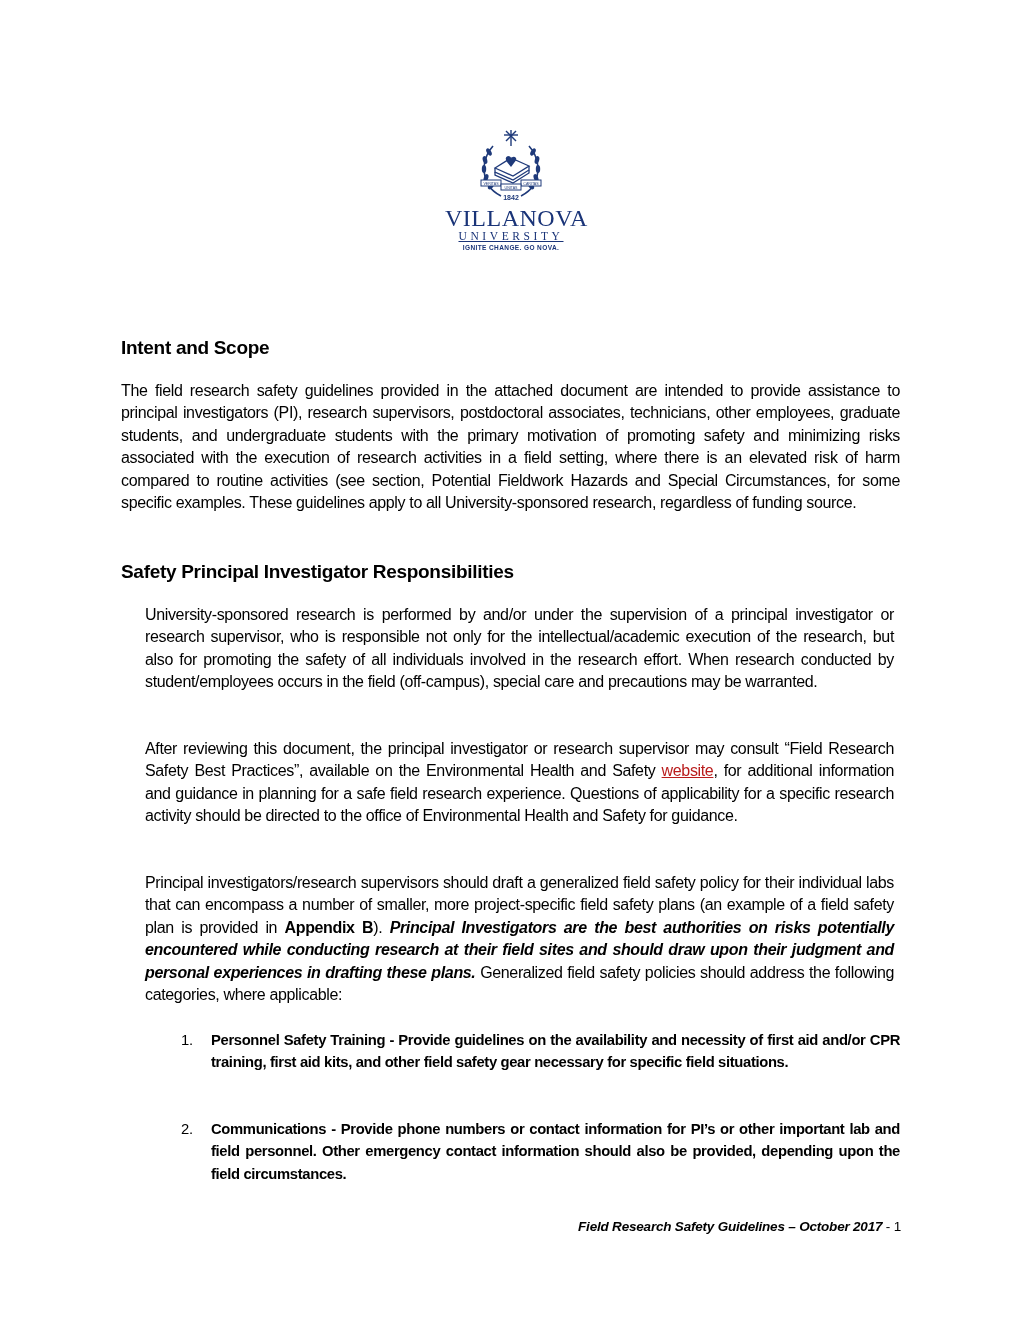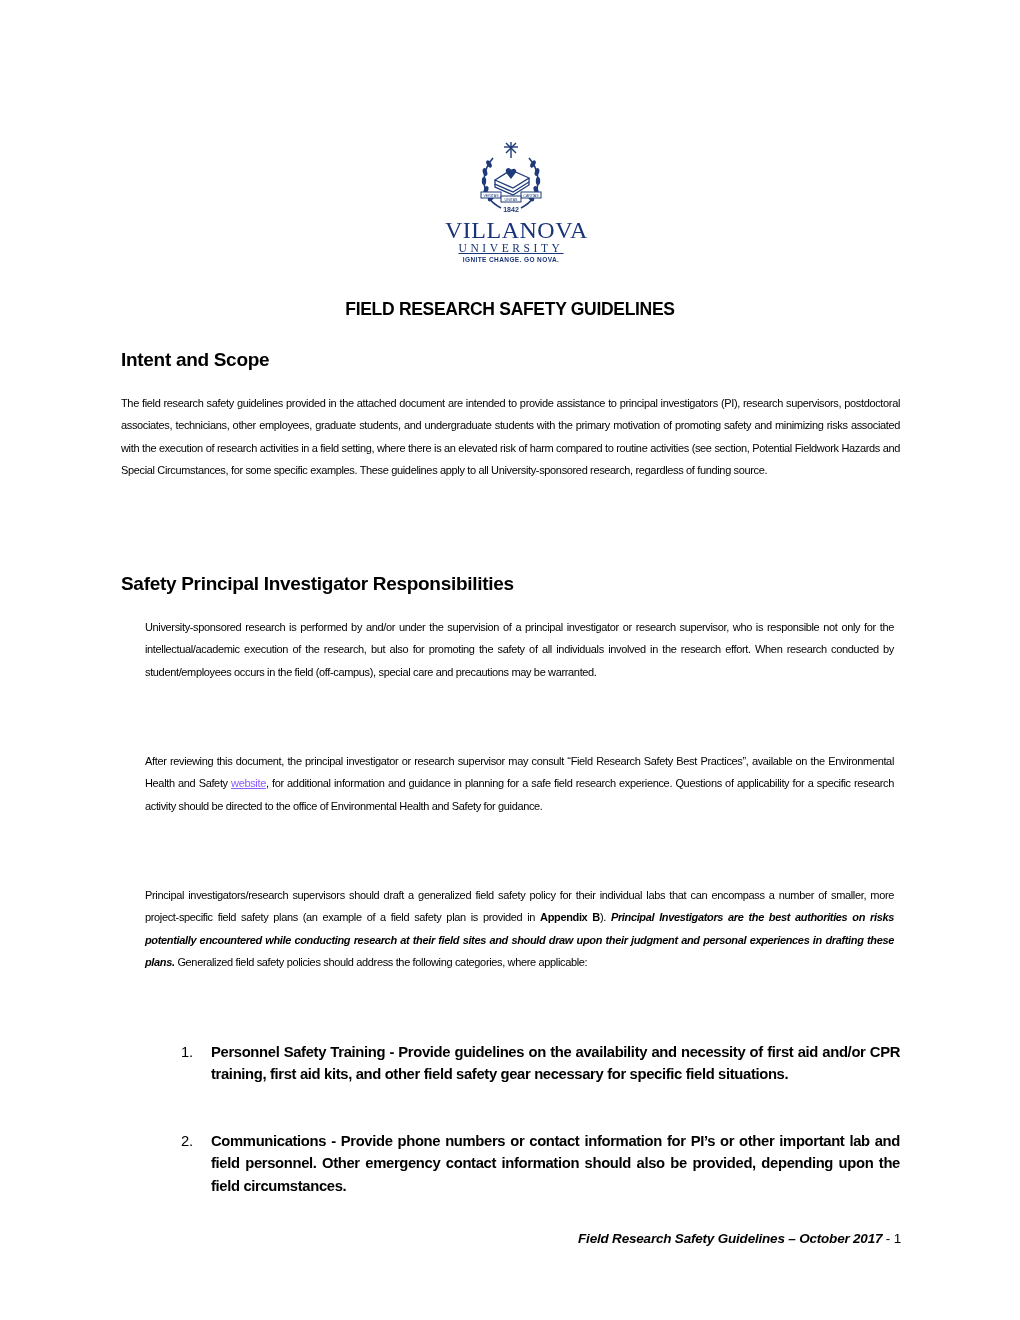--- a/index.html
+++ b/index.html
@@ -1,32 +1,32 @@
 <!DOCTYPE html>
 <html><head>
 <meta charset="utf-8">
 <style>
   html, body { margin:0; padding:0; background:#ffffff; }
   body { width:1020px; height:1320px; position:relative; overflow:hidden;
          font-family:"Liberation Sans", sans-serif; color:#000; }
-  .page { position:absolute; left:0; top:0; width:1020px; height:1248px;margin-top:12px; }
+  .page { position:absolute; left:0; top:0; width:1020px; height:1248px; }
   .logo { position:absolute; left:445px; top:126px; width:132px; height:122px; text-align:center; color:#1f3a7a; }
   .logo svg { display:block; margin:0 auto; }
   .logo .wordmark { font-family:"Liberation Serif", serif; font-size:24px; letter-spacing:0.5px; line-height:24px; margin-top:2px; color:#1a3478; }
   .logo .univ { font-family:"Liberation Serif", serif; font-size:11.5px; letter-spacing:3.6px; line-height:13px; color:#1a3478;text-decoration:underline; }
   .logo .tag { font-size:6.5px; letter-spacing:0.4px; line-height:10px; font-weight:bold; color:#1a3478; }
   .title { position:absolute; left:0; width:1020px; top:287px; text-align:center; font-weight:bold; font-size:17.5px; letter-spacing:-0.3px; }
   .h { position:absolute; left:121px; font-weight:bold; font-size:19px; letter-spacing:-0.3px; }
-  .p { position:absolute; font-size:11px; line-height:22.4px; text-align:justify; letter-spacing:-0.35px; word-spacing:0px; }
+  .p { position:absolute; font-size:16px; line-height:22.4px; text-align:justify; letter-spacing:-0.35px; word-spacing:0px; }
   .p.full { left:121px; width:779px; }
   .p.ind { left:145px; width:749px; }
   .li { position:absolute; left:181px; width:719px; font-size:14.8px; line-height:22.4px; letter-spacing:-0.35px; text-align:justify; }
   .li .num { position:absolute; left:0; top:0; }
   .li .txt { display:block; margin-left:30px;font-weight:bold; }
-  .link { color:#8b5cf6; text-decoration:underline; }
+  .link { color:#b91c1c; text-decoration:underline; }
   b { font-weight:bold; }
   i { font-style:italic;font-weight:bold; }
   .footer { position:absolute; right:119px; top:1219px; font-size:13.5px; letter-spacing:-0.2px;text-align:right; }
   .footer i { font-style:italic; }
 </style>
 </head>
 <body>
 
 <div class="page">
 
@@ -74,21 +74,20 @@
         <text x="60" y="58.6">CARITAS</text>
         <text x="40" y="62.6">UNITAS</text>
       </g>
       <text x="40" y="74" font-family="Liberation Sans, sans-serif" font-size="7" font-weight="bold" fill="#1f3a7a" text-anchor="middle">1842</text>
     </svg>
     <div class="wordmark">VILLANOVA</div>
     <div class="univ">UNIVERSITY</div>
     <div class="tag">IGNITE CHANGE. GO NOVA.</div>
   </div>
 
-  <div class="title">FIELD RESEARCH SAFETY GUIDELINES</div>
 
   <div class="h" style="top:337px;">Intent and Scope</div>
 
   <div class="p full" style="top:380px;">The field research safety guidelines provided in the attached document are intended to provide assistance to principal investigators (PI), research supervisors, postdoctoral associates, technicians, other employees, graduate students, and undergraduate students with the primary motivation of promoting safety and minimizing risks associated with the execution of research activities in a field setting, where there is an elevated risk of harm compared to routine activities (see section, Potential Fieldwork Hazards and Special Circumstances, for some specific examples.  These guidelines apply to all University-sponsored research, regardless of funding source.</div>
 
   <div class="h" style="top:561px;">Safety Principal Investigator Responsibilities</div>
 
   <div class="p ind" style="top:604px;">University-sponsored research is performed by and/or under the supervision of a principal investigator or research supervisor, who is responsible not only for the intellectual/academic execution of the research, but also for promoting the safety of all individuals involved in the research effort.  When research conducted by student/employees occurs in the field (off-campus), special care and precautions may be warranted.</div>
 
   <div class="p ind" style="top:738px;"><span>After reviewing this document, the principal investigator or research supervisor may consult “Field Research Safety Best Practices”, available on the Environmental Health and Safety </span><span class="link">website</span><span>, for additional information and guidance in planning for a safe field research experience.  Questions of applicability for a specific research activity should be directed to the office of Environmental Health and Safety for guidance.</span></div>

